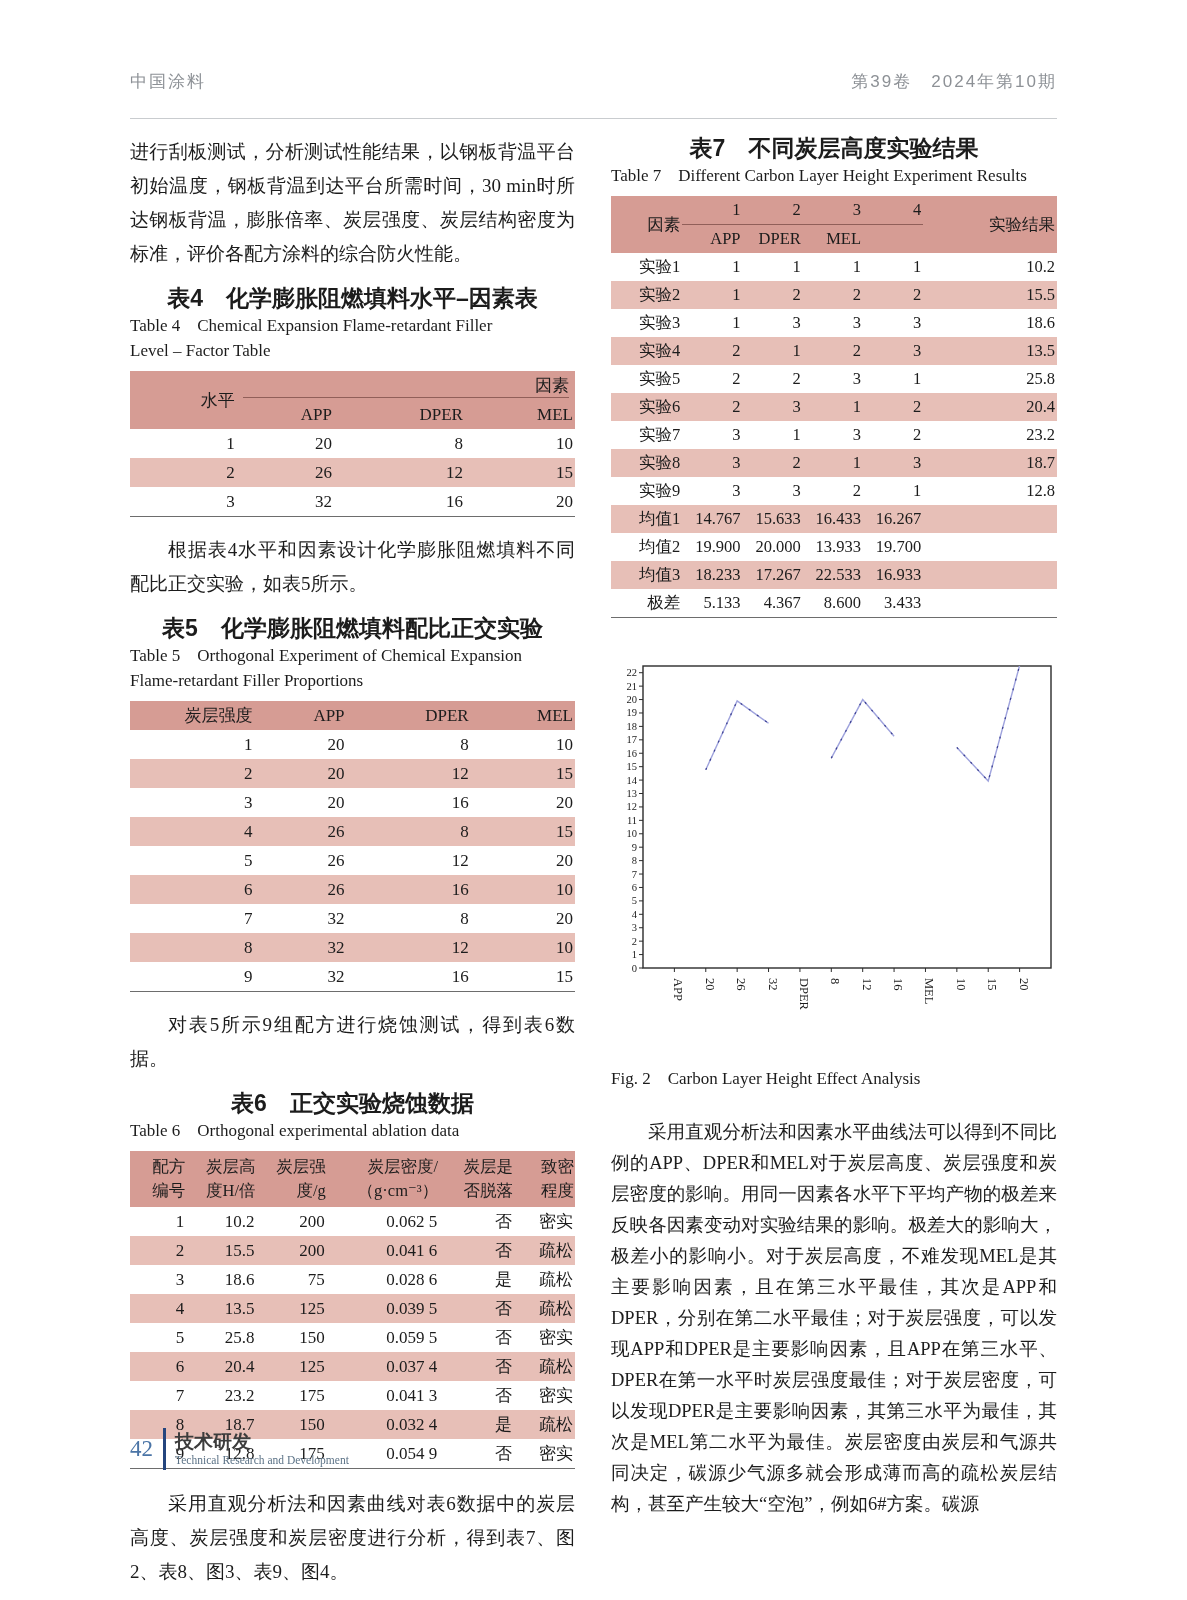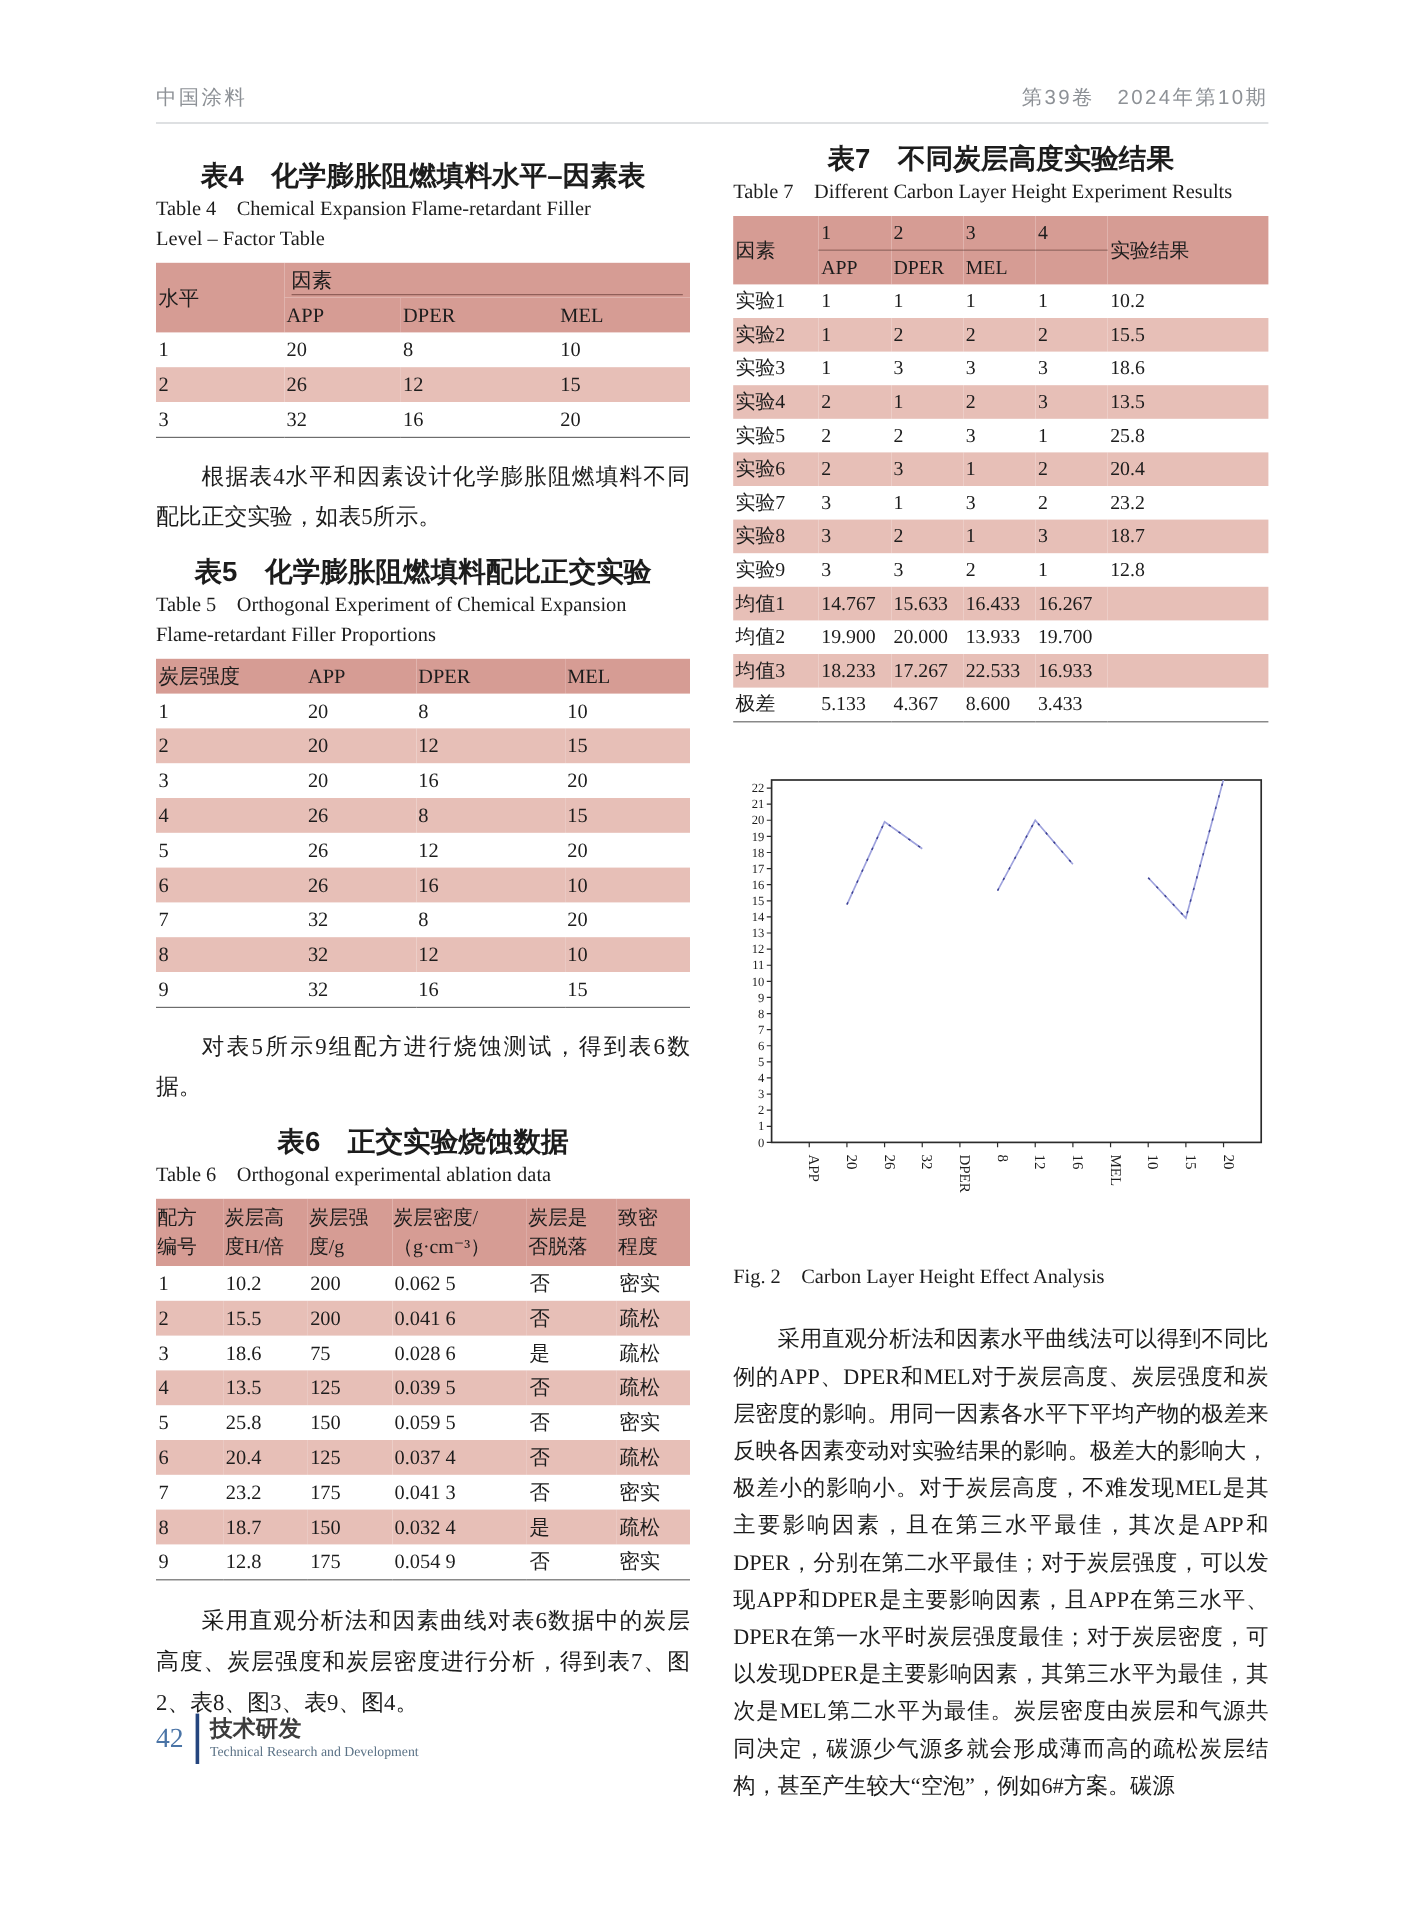--- a/index.html
+++ b/index.html
@@ -10,21 +10,21 @@
     color:#1c1c1c;
     position:relative;
     overflow:hidden;
   }
   .page{padding:70px 130px 0 130px;}
   
   .runhead{
     display:flex;justify-content:space-between;align-items:baseline;
     font-family:"Liberation Sans","DejaVu Sans",sans-serif;
     font-size:17px;color:#8d9196;letter-spacing:2px;
-    border-bottom:1px solid #c9cccf;padding-bottom:9px;
+    border-bottom:1px solid #c9cccf;padding-bottom:25px;
   }
   
   .cols{display:flex;gap:36px;margin-top:16px;}
   .col{width:446px;}
   
   .para{
     font-size:19px;line-height:34px;text-align:justify;
     margin:0 0 6px 0;
   }
   .para.indent{text-indent:2em;}
@@ -34,21 +34,21 @@
     text-align:center;font-weight:bold;font-size:23px;
     font-family:"Liberation Sans","DejaVu Sans",sans-serif;
     margin:14px 0 2px 0;line-height:26px;
   }
   .cap-en{
     text-align:left;font-weight:normal;font-size:17px;line-height:25px;
     white-space:pre-line;margin:2px 0 8px 0;
   }
   .fig-cap-cn{margin-top:6px;}
   
-  table{width:100%;border-collapse:collapse;text-align:left;font-size:17px;}
+  table{width:100%;border-collapse:collapse;text-align:right;font-size:17px;}
   th{font-weight:normal;}
   .ptable thead th{background:#d69c94;}
   .ptable{border-bottom:1px solid #6d6d6d;}
   .ptable tbody tr:nth-child(even){background:#e7bfb7;}
   .ptable td,.ptable th{padding:2px 2px;height:25px;}
   .grp-line{border-bottom:1px solid rgba(90,45,40,0.55);}
   .two-line th{white-space:pre-line;line-height:24px;font-size:16.5px;padding:4px 1px;}
   #table7 td,#table7 th{height:24px;font-size:16.5px;}
   
   .chart-wrap{margin-top:42px;}
@@ -72,20 +72,21 @@
 
   <div class="runhead">
     <span>中国涂料</span>
     <span>第39卷　2024年第10期</span>
   </div>
 
   <div class="cols">
 
     <div class="col col-l">
 
+      <p class="para">进行刮板测试，分析测试性能结果，以钢板背温平台初始温度，钢板背温到达平台所需时间，30 min时所达钢板背温，膨胀倍率、炭层强度、炭层结构密度为标准，评价各配方涂料的综合防火性能。</p>
 
       <div class="cap-cn">表4　化学膨胀阻燃填料水平–因素表</div>
       <div class="cap-en">Table 4　Chemical Expansion Flame-retardant Filler
 Level – Factor Table</div>
 
       <table class="ptable" id="table4">
         <thead>
           <tr>
             <th rowspan="2" style="width:24%">水平</th>
             <th colspan="3">

